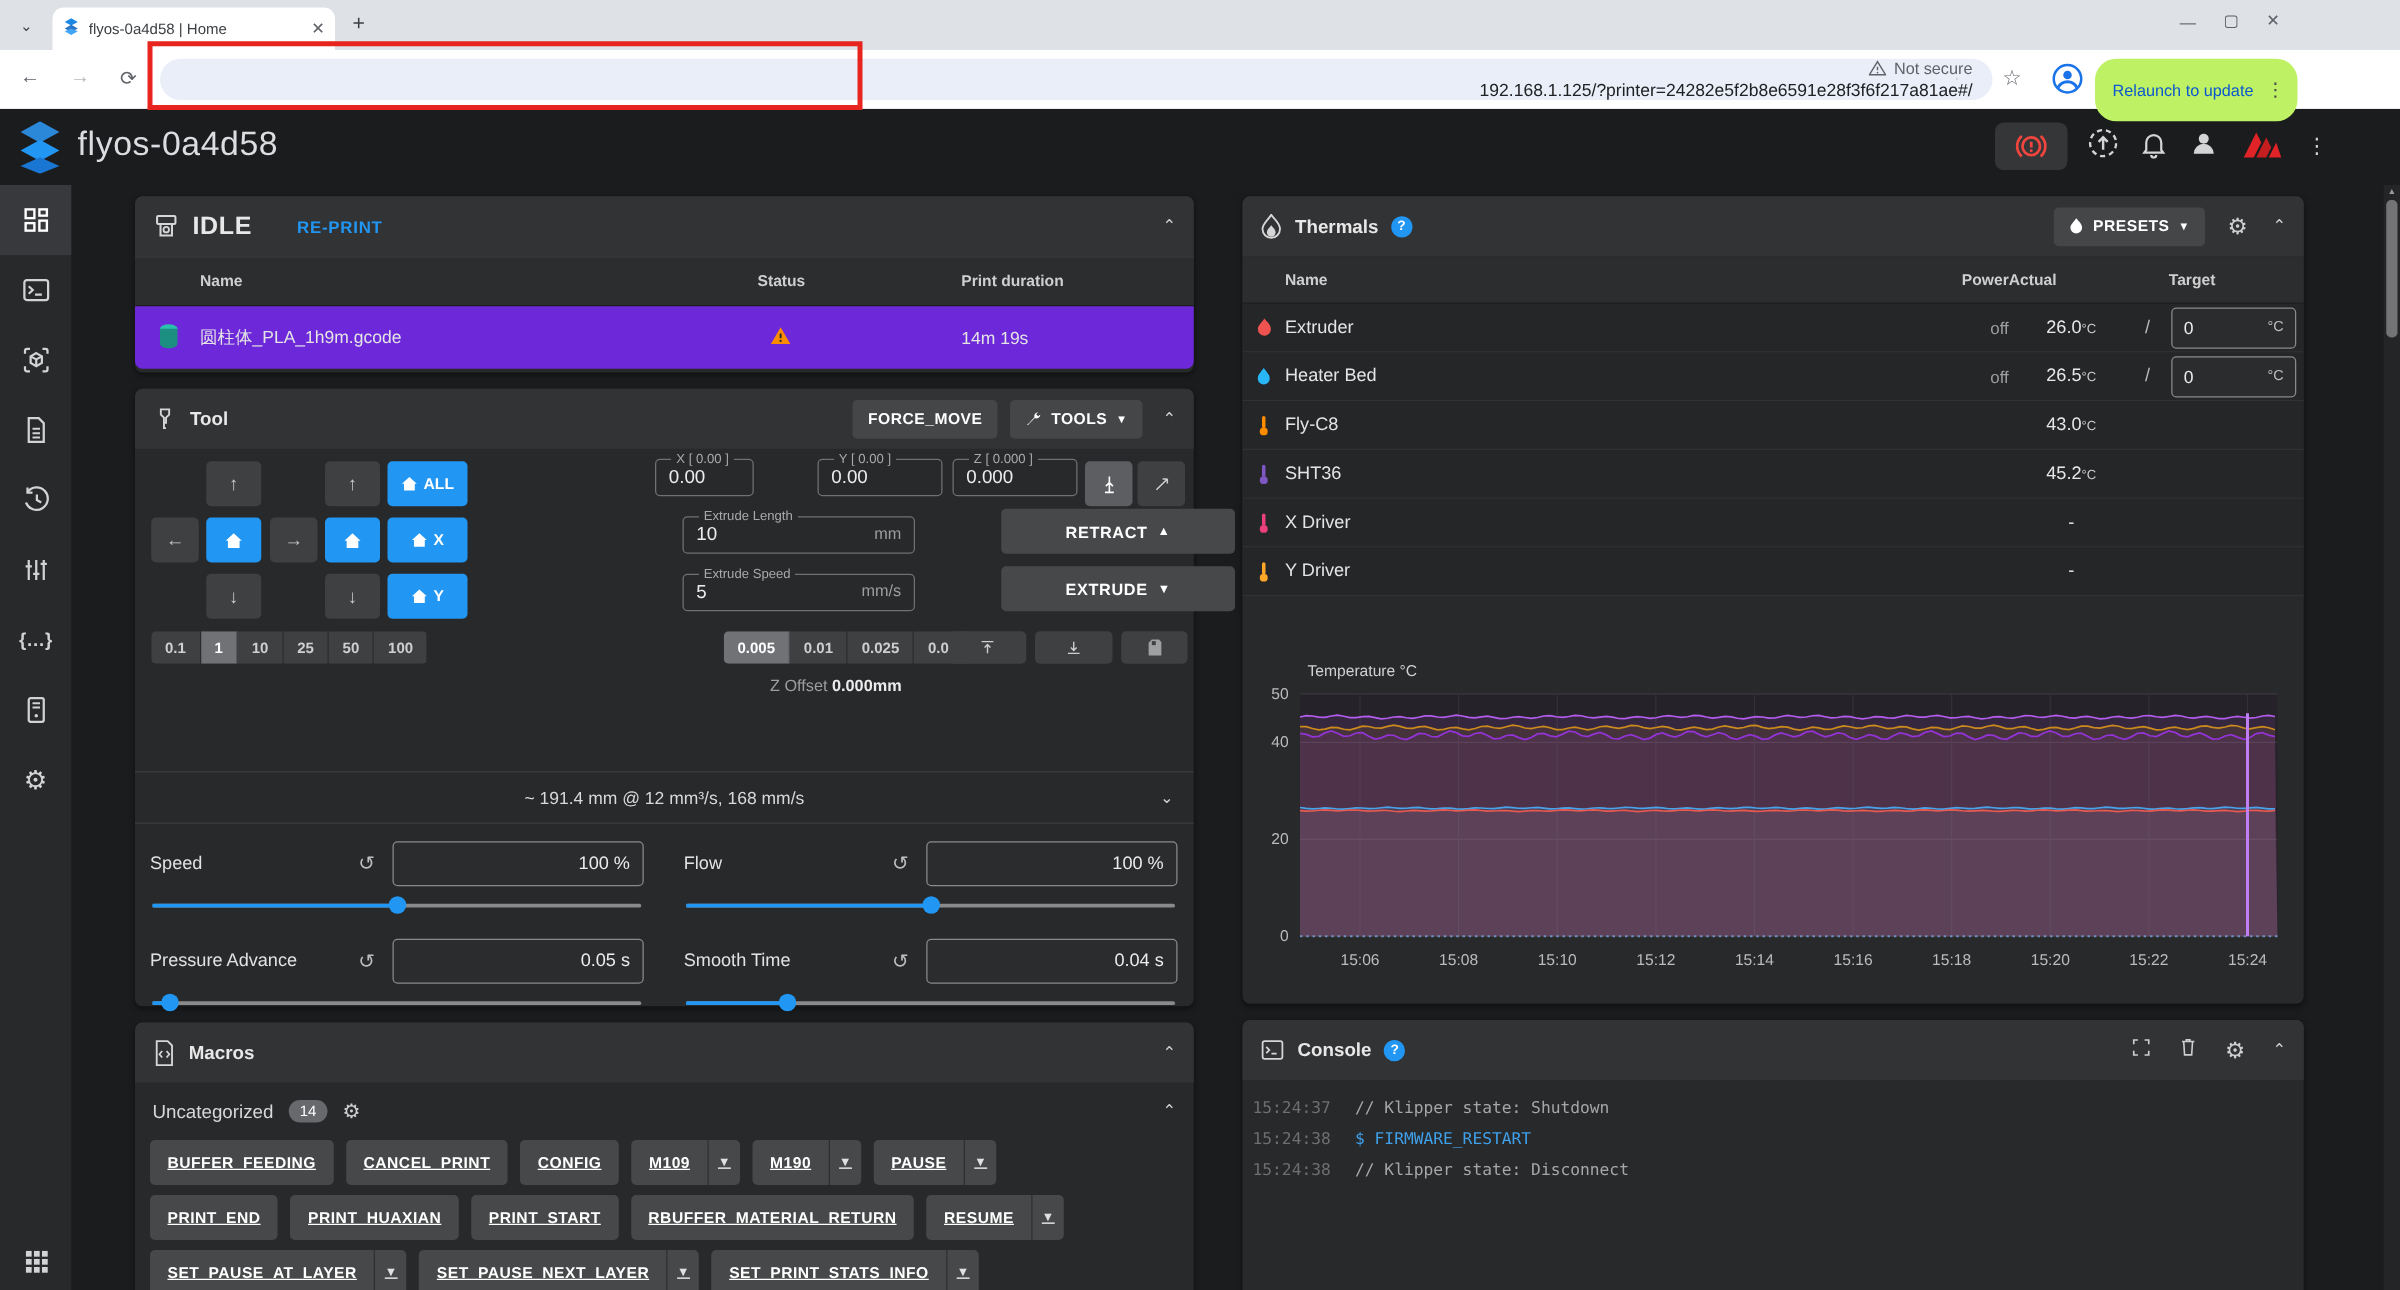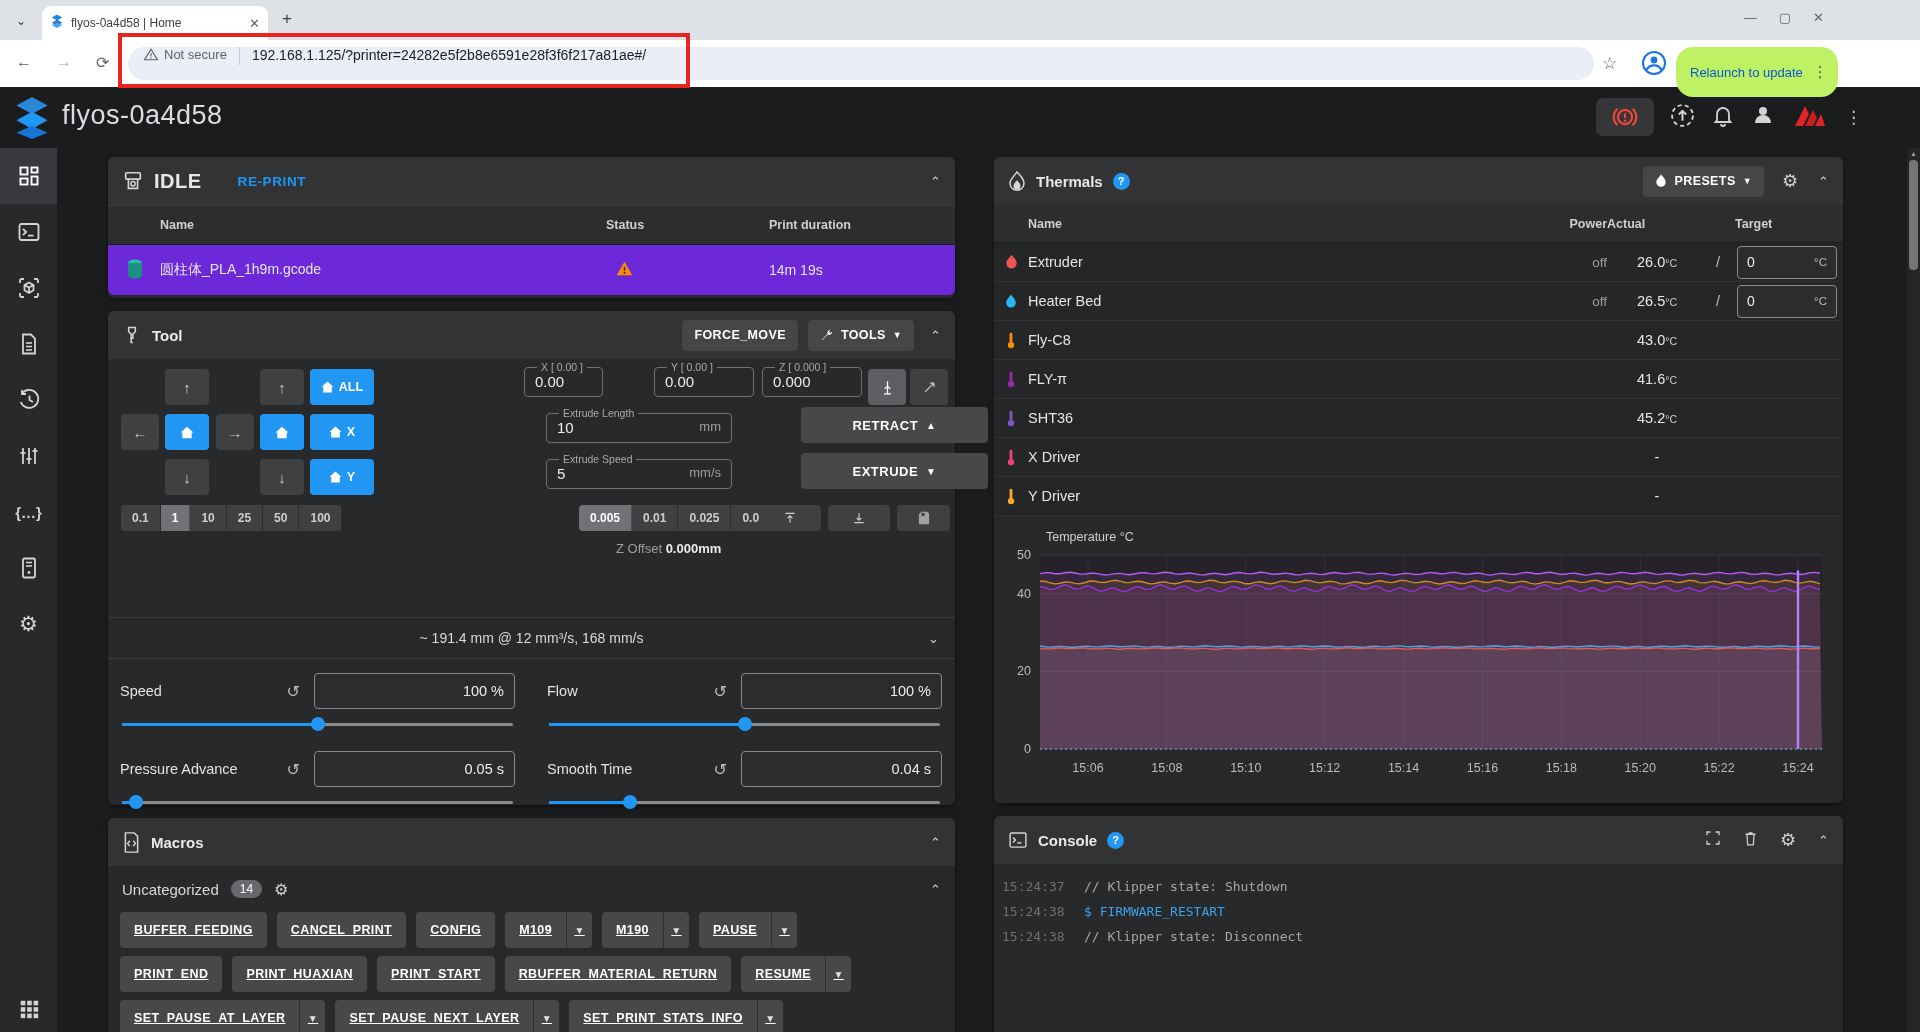--- a/index.html
+++ b/index.html
@@ -13,21 +13,21 @@
     color:#3c4043; font-size:12px; display:flex; align-items:center; justify-content:center; }
   .tab { position:absolute; left:42px; top:6px; width:226px; height:34px; background:#fff;
     border-radius:9px 9px 0 0; display:flex; align-items:center; padding:0 8px; gap:7px; }
   .tab-title { flex:1; font-size:12px; color:#3c4043; white-space:nowrap; overflow:hidden; }
   .tab-close { color:#5f6368; font-size:13px; }
   .new-tab { position:absolute; left:282px; top:9px; font-size:17px; color:#3c4043; }
   .win-controls { position:absolute; right:96px; top:0; height:34px; display:flex; gap:22px; align-items:center; color:#5f6368; font-size:13px; }
   .urlrow { position:absolute; top:40px; left:0; width:1920px; height:47px; background:#fff; }
   .nav-ic { position:absolute; top:13px; font-size:16px; color:#5f6368; }
   .omnibox { position:absolute; left:128px; top:7px; width:1466px; height:33px; background:#e9eef8;
-    border-radius:17px; display:flex; align-items:flex-start; padding:0 16px; }
+    border-radius:17px; display:flex; align-items:flex-end; padding:0 16px;flex-direction:column; }
   .chip { display:flex; align-items:center; gap:6px; color:#5f6368; font-size:13px; }
   .chip-div { width:1px; height:18px; background:#c6cbd3; margin:0 12px; }
   .url-text { font-size:14px; color:#202124; }
   .red-box { position:absolute; left:118px; top:33px; width:572px; height:55px; border:4px solid #e8241f; z-index:30; }
   .star { position:absolute; left:1602px; top:13px; font-size:17px; color:#5f6368; }
   .avatar { position:absolute; left:1641px; top:10px; }
   .relaunch { position:absolute; left:1676px; top:7px; height:50px; background:#bef264; border-radius:17px;
     display:flex; align-items:center; padding:0 10px 0 14px; color:#0b57d0; font-size:13px; gap:10px; }
   .relaunch .kebab { color:#474747; font-size:15px; letter-spacing:0; }
 
@@ -708,33 +708,20 @@
           <div class="t-grid t-row">
             <span class="t-ic">
               <svg width="8" height="17" viewBox="0 0 10 24">
                 <rect x="3" y="1" width="4" height="14" rx="2" fill="#fb8c00"></rect>
                 <circle cx="5" cy="18.5" r="4.5" fill="#fb8c00"></circle>
               </svg>
             </span>
             <span>Fly-C8</span>
             <span class="t-power"></span>
             <span class="t-act">43.0<small>°C</small></span>
-            <span class="t-slash"></span>
-            <span class="t-target"></span>
-          </div>
-          <div class="t-grid t-row">
-            <span class="t-ic">
-              <svg width="8" height="17" viewBox="0 0 10 24">
-                <rect x="3" y="1" width="4" height="14" rx="2" fill="#9c27b0"></rect>
-                <circle cx="5" cy="18.5" r="4.5" fill="#9c27b0"></circle>
-              </svg>
-            </span>
-            <span>FLY-π</span>
-            <span class="t-power"></span>
-            <span class="t-act">41.6<small>°C</small></span>
             <span class="t-slash"></span>
             <span class="t-target"></span>
           </div>
           <div class="t-grid t-row">
             <span class="t-ic">
               <svg width="8" height="17" viewBox="0 0 10 24">
                 <rect x="3" y="1" width="4" height="14" rx="2" fill="#7e57c2"></rect>
                 <circle cx="5" cy="18.5" r="4.5" fill="#7e57c2"></circle>
               </svg>
             </span>

